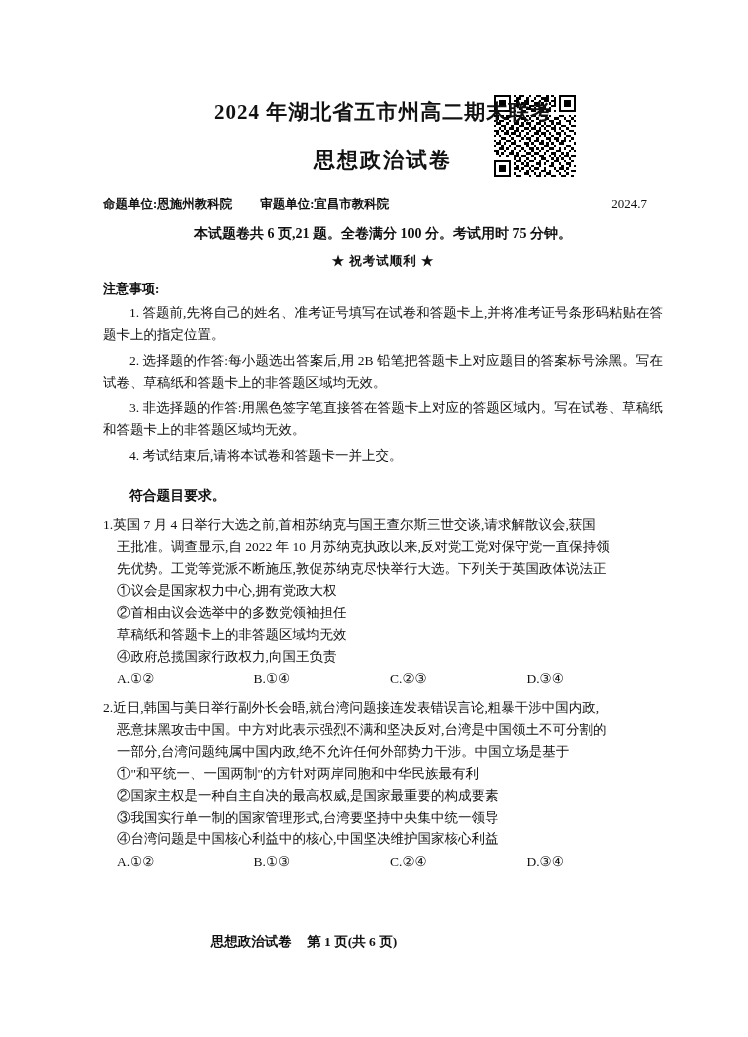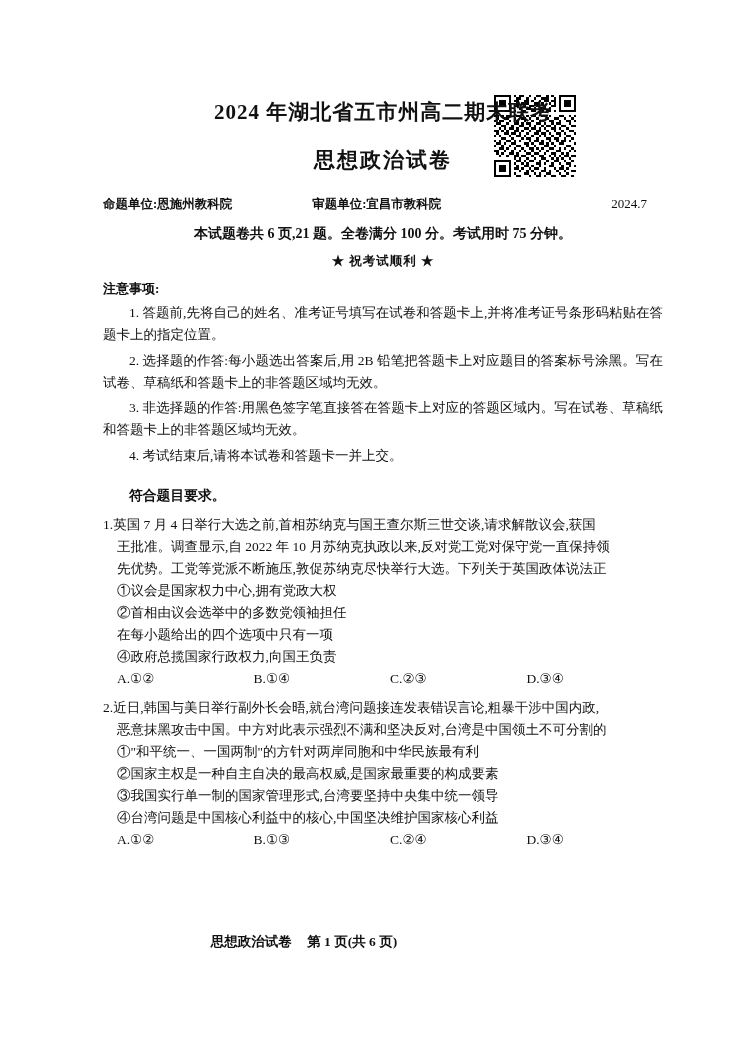--- a/index.html
+++ b/index.html
@@ -52,24 +52,23 @@
     height: 82px;
   }
   
   .meta-row {
     margin-top: 22px;
     font-size: 12.5px;
     display: flex;
     align-items: baseline;
     position: relative;
     font-weight: bold;
-    gap: 42px;
   }
   .meta-unit { white-space: nowrap; }
-  .meta-review { margin-left: 38px; white-space: nowrap; }
+  .meta-review { margin-left: 28px; white-space: nowrap; }
   .meta-date {
     position: absolute;
     right: 16px;
     font-weight: normal;
     font-size: 13px;
   }
   
   .exam-info {
     margin-top: 12px;
     text-align: center;
@@ -484,35 +483,36 @@
     </div>
 
     <div class="question">
       <div class="q-stem">
         <span class="qnum">1.</span><span>英国 7 月 4 日举行大选之前,首相苏纳克与国王查尔斯三世交谈,请求解散议会,获国</span>
       </div>
       <div class="q-body">王批准。调查显示,自 2022 年 10 月苏纳克执政以来,反对党工党对保守党一直保持领</div>
       <div class="q-body">先优势。工党等党派不断施压,敦促苏纳克尽快举行大选。下列关于英国政体说法正</div>
       <div class="opt-line">①议会是国家权力中心,拥有党政大权</div>
       <div class="opt-line">②首相由议会选举中的多数党领袖担任</div>
-      <div class="opt-line">在每小题给出的四个选项中只有一项</div>
+      <div class="opt-line">草稿纸和答题卡上的非答题区域均无效</div>
       <div class="opt-line">④政府总揽国家行政权力,向国王负责</div>
       <div class="choices">
         <span>A.①②</span>
         <span>B.①④</span>
         <span>C.②③</span>
         <span>D.③④</span>
       </div>
     </div>
 
     <div class="question">
       <div class="q-stem">
         <span class="qnum">2.</span><span>近日,韩国与美日举行副外长会晤,就台湾问题接连发表错误言论,粗暴干涉中国内政,</span>
       </div>
       <div class="q-body">恶意抹黑攻击中国。中方对此表示强烈不满和坚决反对,台湾是中国领土不可分割的</div>
+      <div class="q-body">一部分,台湾问题纯属中国内政,绝不允许任何外部势力干涉。中国立场是基于</div>
       <div class="opt-line">①"和平统一、一国两制"的方针对两岸同胞和中华民族最有利</div>
       <div class="opt-line">②国家主权是一种自主自决的最高权威,是国家最重要的构成要素</div>
       <div class="opt-line">③我国实行单一制的国家管理形式,台湾要坚持中央集中统一领导</div>
       <div class="opt-line">④台湾问题是中国核心利益中的核心,中国坚决维护国家核心利益</div>
       <div class="choices">
         <span>A.①②</span>
         <span>B.①③</span>
         <span>C.②④</span>
         <span>D.③④</span>
       </div>

